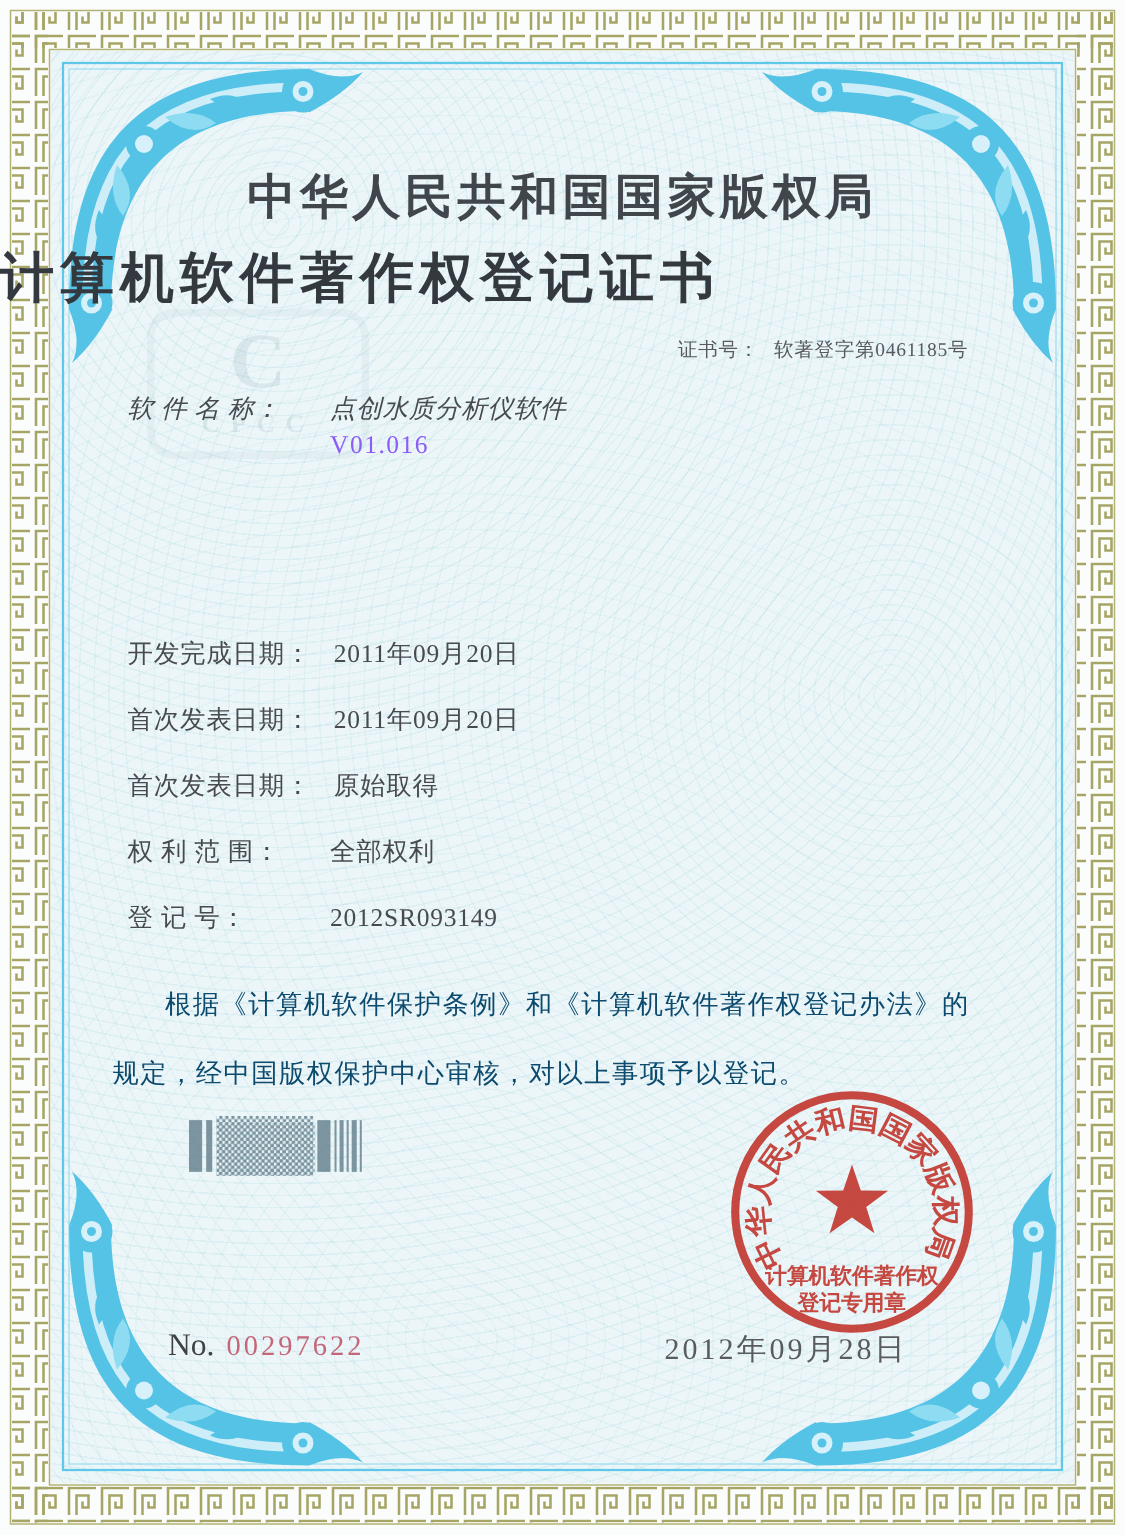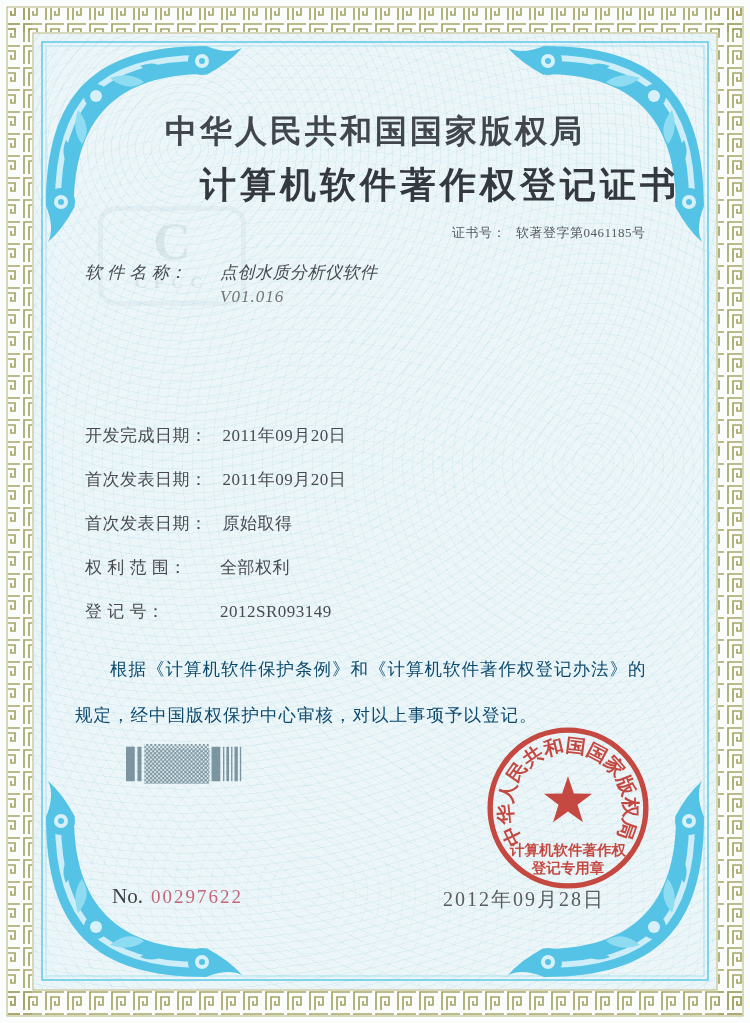--- a/index.html
+++ b/index.html
@@ -60,21 +60,21 @@
     text-align: center;
     font-size: 32px;
     font-weight: 600;
     letter-spacing: 3px;
     color: #41454c;
   }
   .title {
     position: absolute;
     left: 0; top: 161px;
     width: 680px;
-    text-align: right;
+    text-align: left;
     font-size: 36px;
     font-weight: bold;
     letter-spacing: 4px;
     color: #34383f;
   }
   .certno {
     position: absolute;
     left: 452px; top: 224px;
     font-size: 13px;
     color: #565a60;
@@ -95,23 +95,22 @@
   .row .flabel {
     display: inline-block;
     min-width: 120px;
   }
   .row .fvalue { margin-left: 15px; }
   .r0 { top: 261px; font-style: italic; }
   .fvalue2 {
     position: absolute;
     left: 220px; top: 287px;
     font-size: 17px;
-    color: #737373;
+    color: #8b5cf6;
     letter-spacing: 1px;
-    font-style: italic;
   }
   .r1 { top: 340px; }
   .r2 { top: 424px; }
   .r3 { top: 468px; }
   .r4 { top: 512px; }
   .r5 { top: 556px; }
   .r6 { top: 600px; }
   
   .statement {
     position: absolute;

